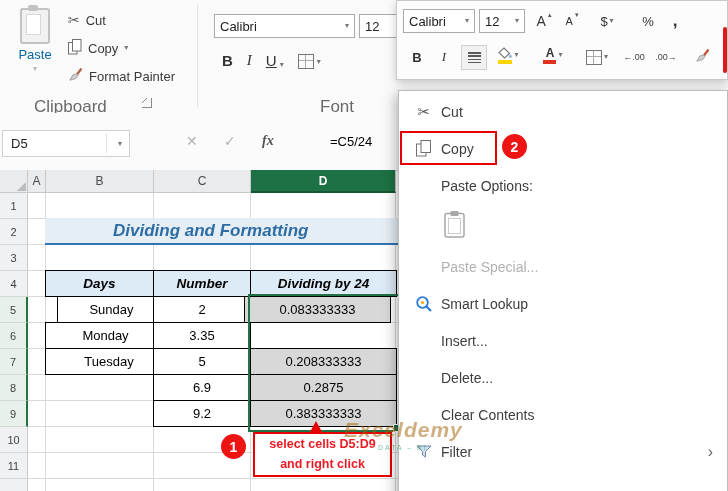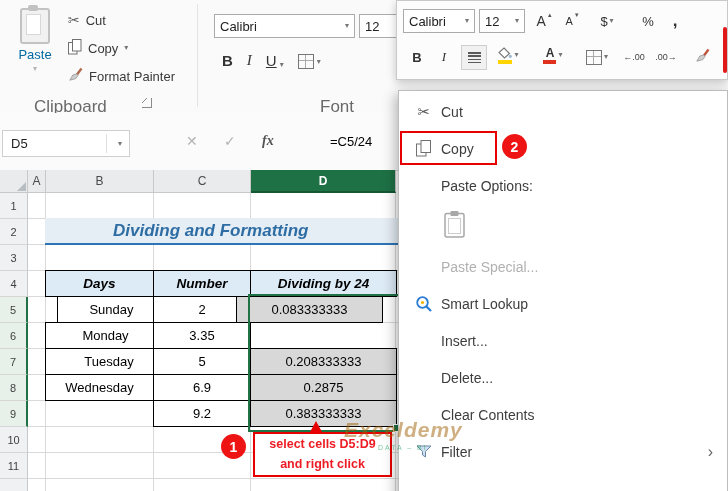--- a/index.html
+++ b/index.html
@@ -197,30 +197,29 @@
   <div class="vline" style="left:395px;"></div>
 
   <div class="title-cell">Dividing and Formatting</div>
 
   <div class="tcell th" style="left:45px;top:270px;width:109px;">Days</div>
   <div class="tcell th" style="left:153px;top:270px;width:98px;">Number</div>
   <div class="tcell th" style="left:250px;top:270px;width:147px;">Dividing by 24</div>
 
   <div class="tcell" style="left:45px;top:296px;width:109px;margin-left:12px;">Sunday</div>
   <div class="tcell" style="left:153px;top:296px;width:98px;">2</div>
-  <div class="tcell dcol" style="left:236px;top:296px;width:147px;">0.083333333</div>
+  <div class="tcell dcol" style="left:244px;top:296px;width:147px;">0.083333333</div>
 
   <div class="tcell" style="left:45px;top:322px;width:109px;padding-left:12px;">Monday</div>
   <div class="tcell" style="left:153px;top:322px;width:98px;">3.35</div>
 
   <div class="tcell" style="left:45px;top:348px;width:128px;">Tuesday</div>
   <div class="tcell" style="left:153px;top:348px;width:98px;">5</div>
   <div class="tcell dcol" style="left:250px;top:348px;width:147px;">0.208333333</div>
 
-  <div class="tcell" style="left:45px;top:374px;width:109px;">Wednesday</div>
   <div class="tcell" style="left:153px;top:374px;width:98px;">6.9</div>
   <div class="tcell dcol" style="left:250px;top:374px;width:147px;">0.2875</div>
 
   <div class="tcell" style="left:153px;top:400px;width:98px;">9.2</div>
   <div class="tcell dcol" style="left:250px;top:400px;width:147px;">0.383333333</div>
 
   <div class="selbox"></div>
   <div class="selhandle"></div>
 
   <div class="callout">

